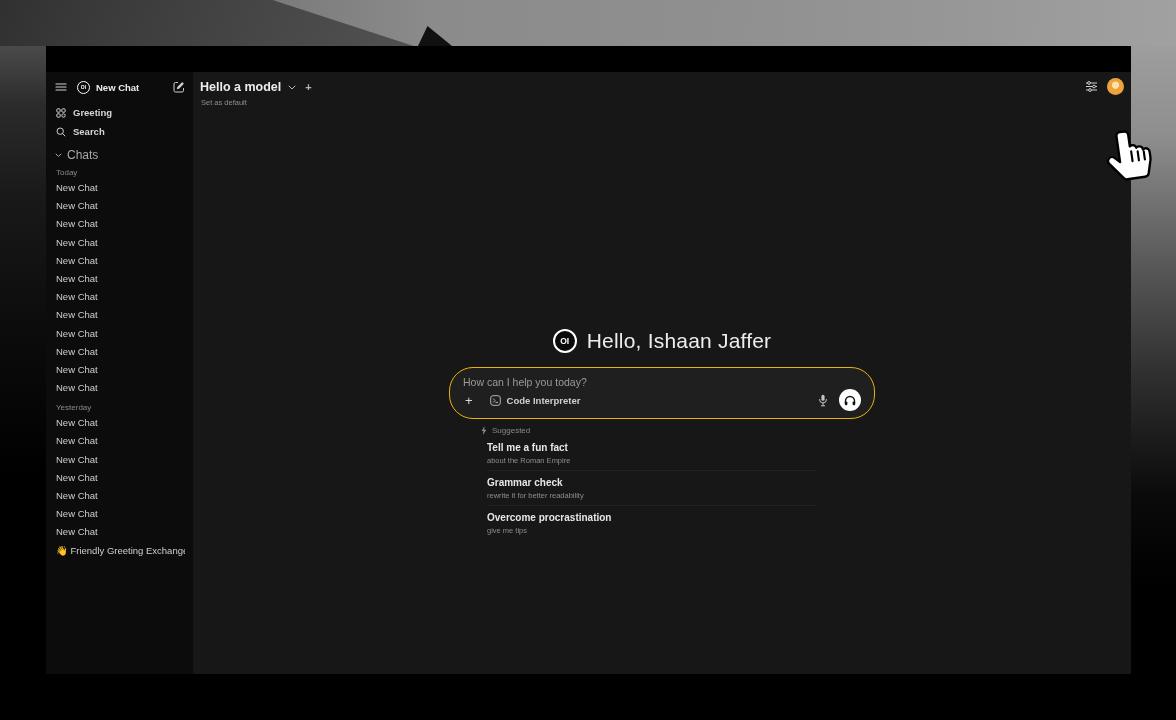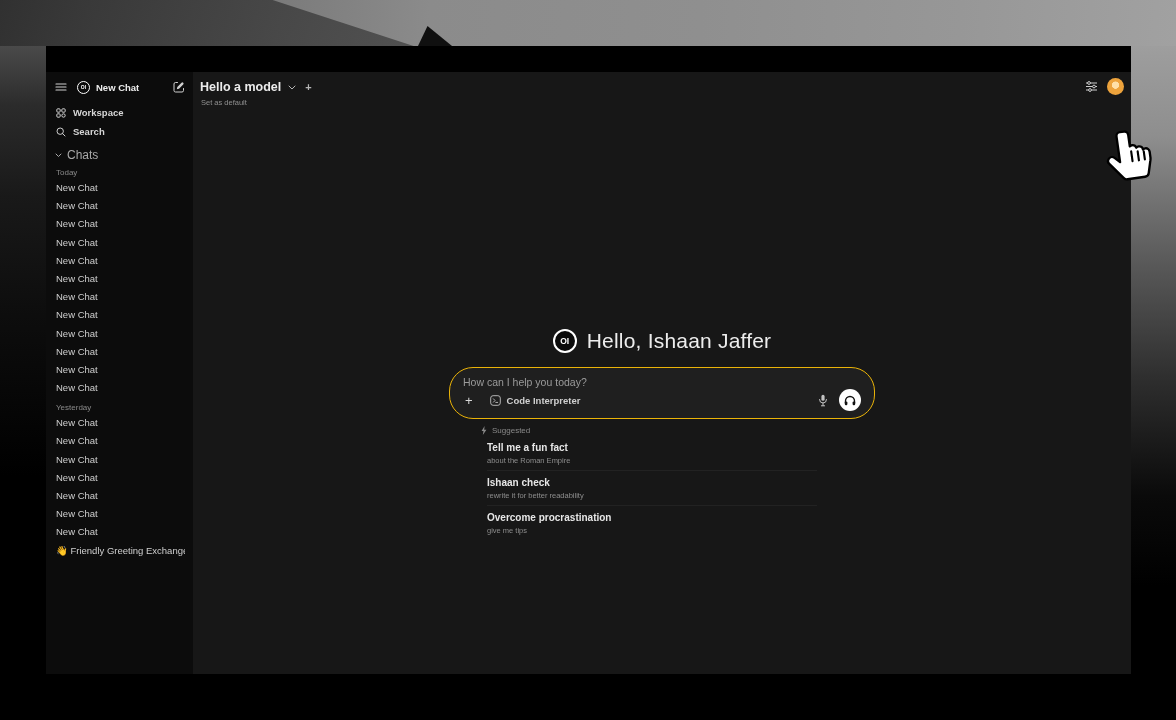--- a/index.html
+++ b/index.html
@@ -120,21 +120,21 @@
 
         <div class="nav-row" style="margin-top:8px;">
           <span class="nico">
             <svg width="10" height="10" viewBox="0 0 10 10">
                 <rect x="0.8" y="0.8" width="3.4" height="3.4" rx="1" stroke="#cfcfcf" fill="none"></rect>
                 <rect x="5.8" y="0.8" width="3.4" height="3.4" rx="1" stroke="#cfcfcf" fill="none"></rect>
                 <rect x="0.8" y="5.8" width="3.4" height="3.4" rx="1" stroke="#cfcfcf" fill="none"></rect>
                 <rect x="5.8" y="5.8" width="3.4" height="3.4" rx="1.7" stroke="#cfcfcf" fill="none"></rect>
               </svg>
           </span>
-          <span>Workspace</span>
+          <span>Greeting</span>
         </div>
 
         <div class="nav-row" style="margin-top:2px;">
           <span class="nico">
             <svg width="10" height="10" viewBox="0 0 10 10">
                 <circle cx="4.2" cy="4.2" r="3.2" stroke="#cfcfcf" fill="none"></circle>
                 <path d="M6.6 6.6 9 9" stroke="#cfcfcf" stroke-linecap="round"></path>
               </svg>
           </span>
           <span>Search</span>
@@ -245,21 +245,21 @@
               <span>Suggested</span>
             </div>
             <div>
 
                 <div class="suggestion">
                   <div class="sg-title">Tell me a fun fact</div>
                   <div class="sg-sub">about the Roman Empire</div>
                 </div>
 
                 <div class="suggestion">
-                  <div class="sg-title">Ishaan check</div>
+                  <div class="sg-title">Grammar check</div>
                   <div class="sg-sub">rewrite it for better readability</div>
                 </div>
 
                 <div class="suggestion">
                   <div class="sg-title">Overcome procrastination</div>
                   <div class="sg-sub">give me tips</div>
                 </div>
               </div>
           </div>
         </div>

